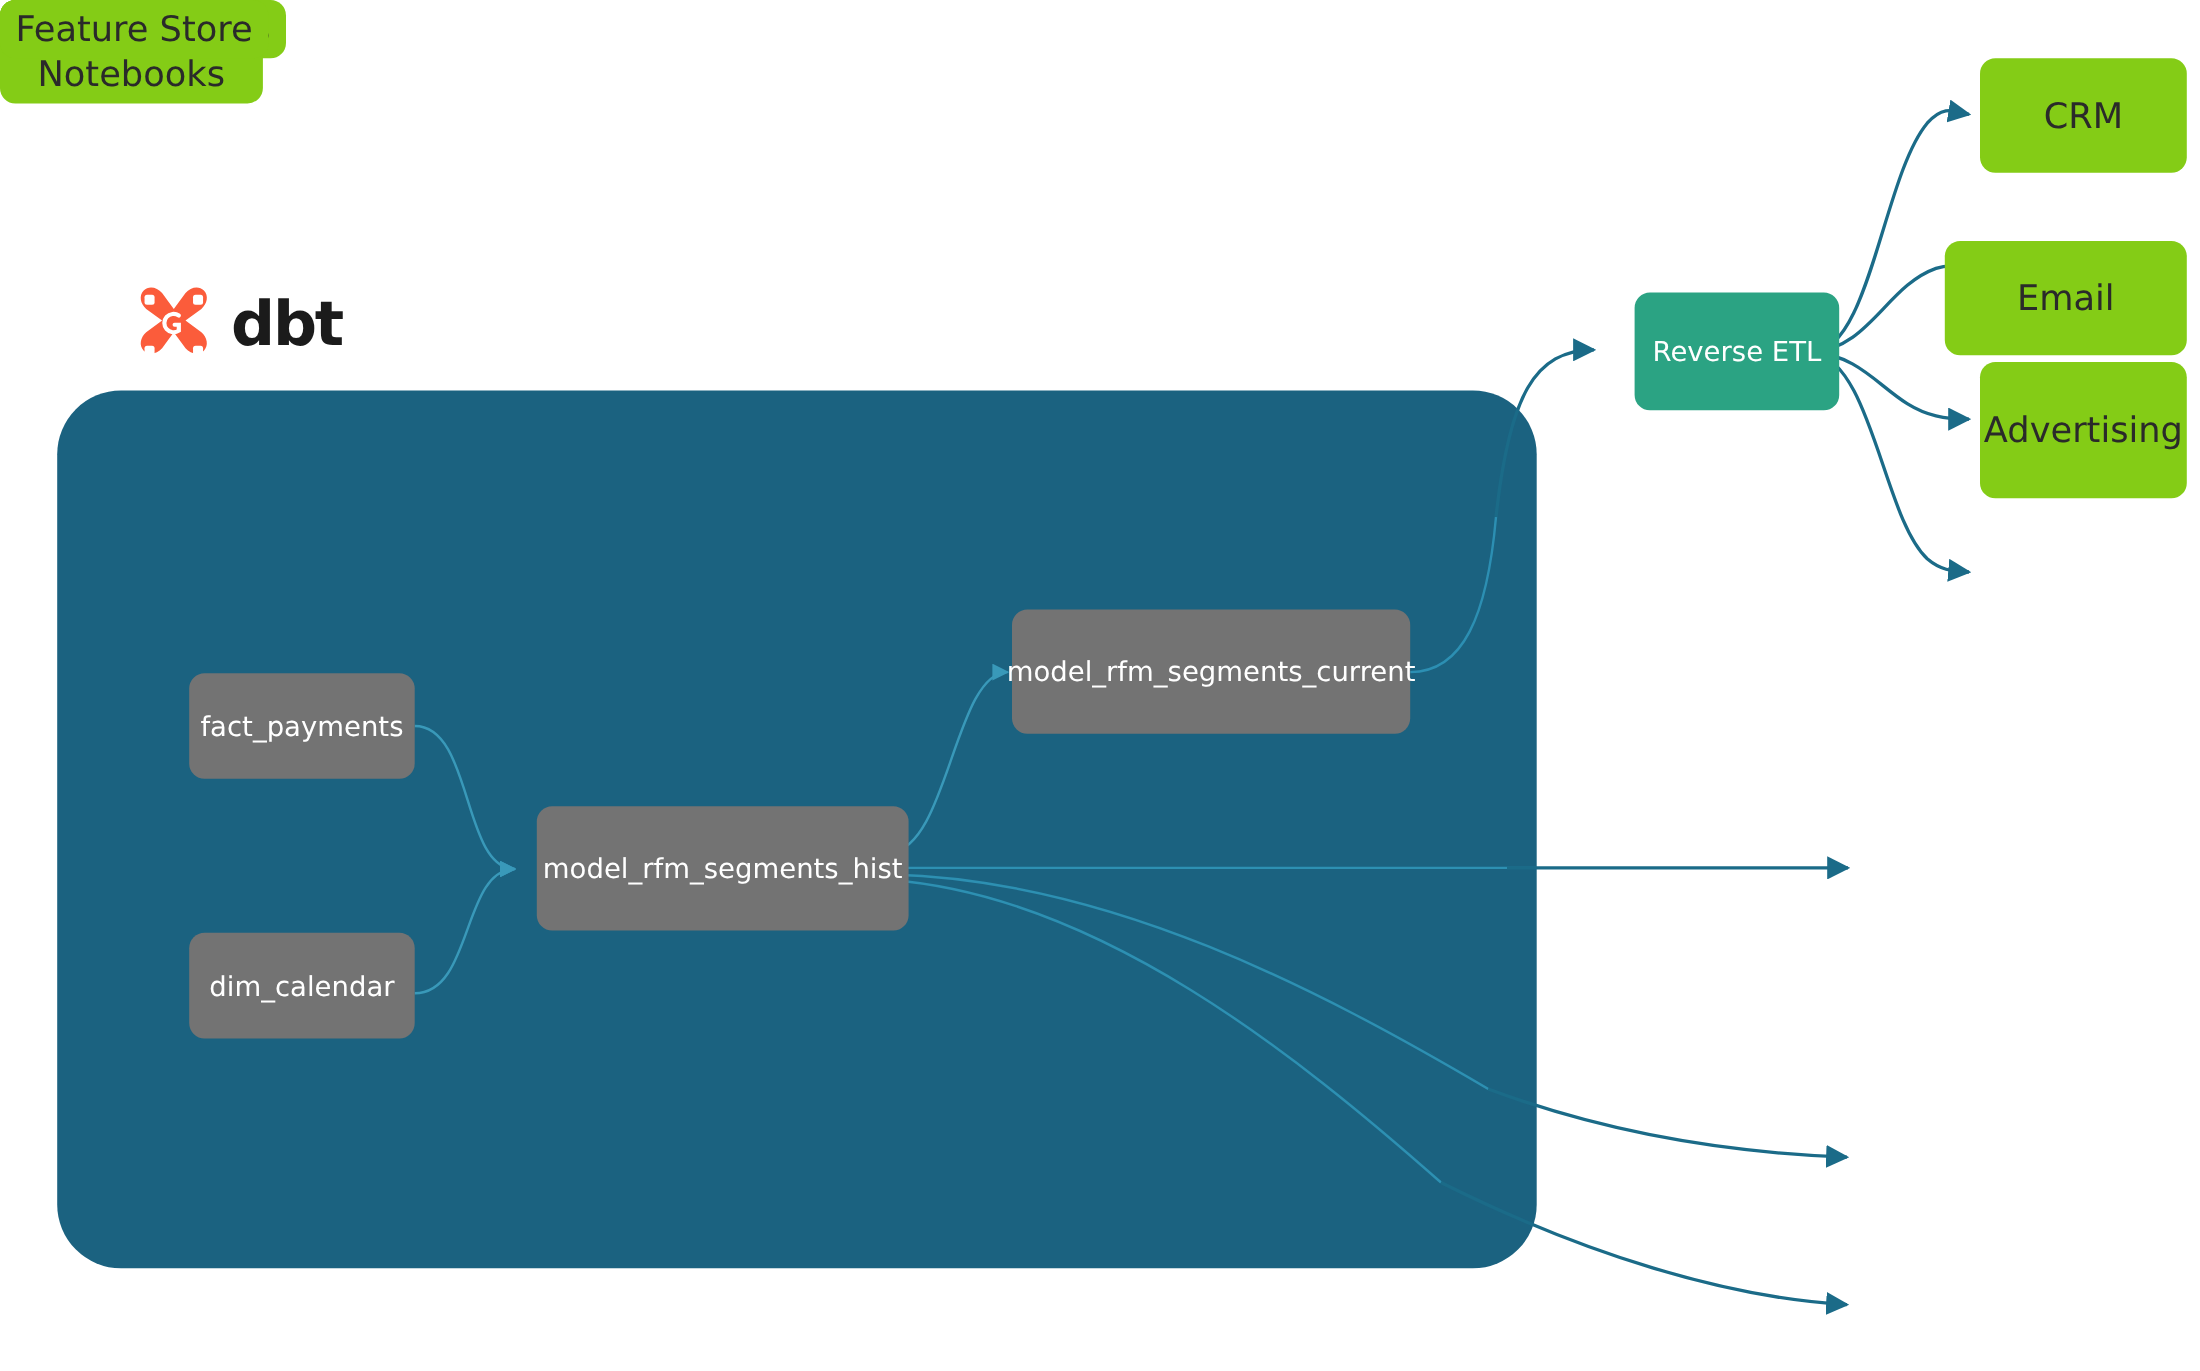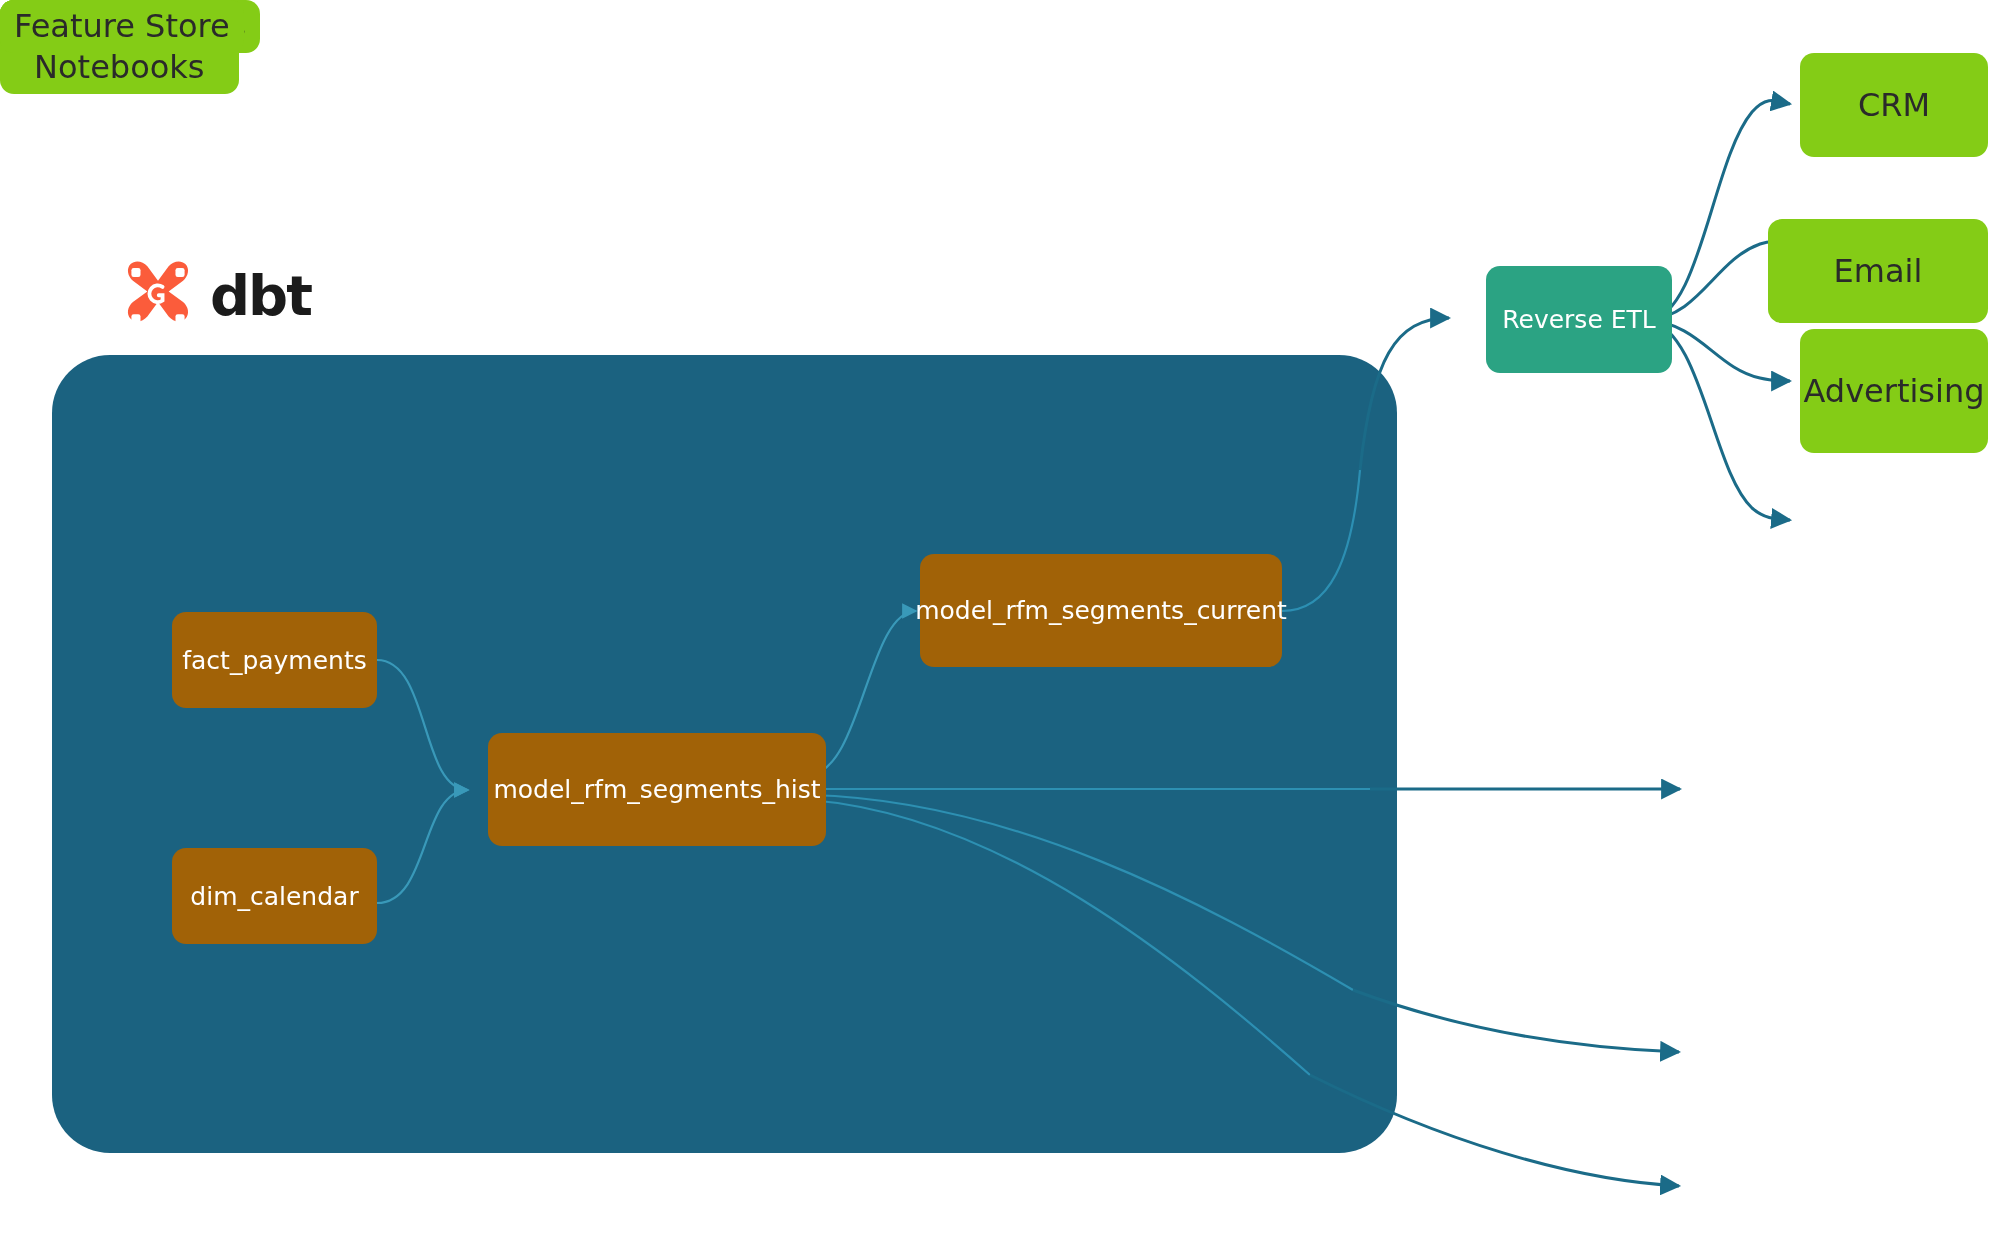--- a/index.html
+++ b/index.html
@@ -69,21 +69,21 @@
     text-align: center;
     box-sizing: border-box;
     padding: 6px 14px;
   }
   .node-label {
     display: block;
     white-space: pre-line;
   }
 
   .node-model {
-    background: #a16207;
+    background: #737373;
     border-radius: 14px;
     color: #ffffff;
     font-size: 25px;
   }
   .node-reverse-etl {
     background: #2BA383;
     border-radius: 14px;
     color: #ffffff;
     font-size: 25px;
   }

